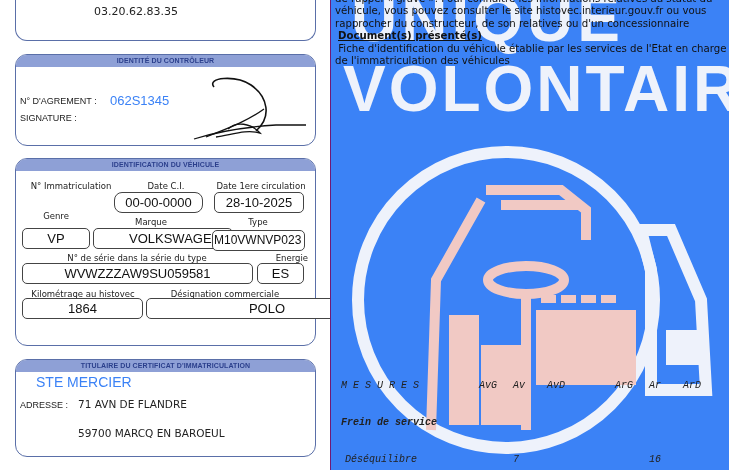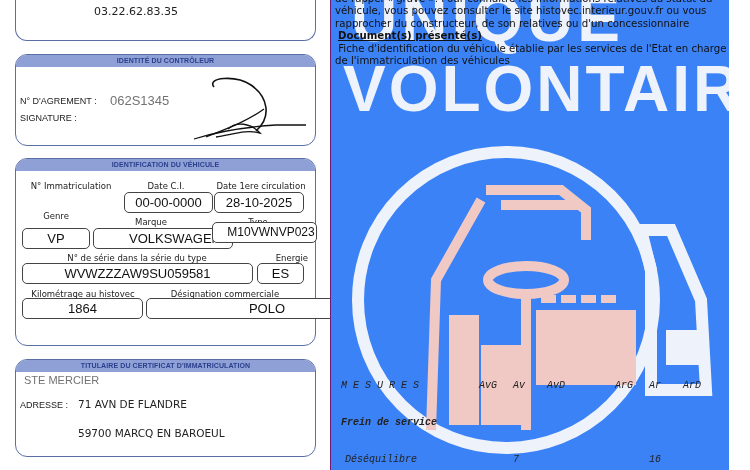--- a/index.html
+++ b/index.html
@@ -3,41 +3,41 @@
 <meta charset="utf-8">
 <style>
   html, body { margin:0; padding:0; }
   body { width:750px; height:470px; overflow:hidden; background:#ffffff; position:relative; font-family:"DejaVu Sans", sans-serif; color:#111; }
   .left { position:absolute; left:0; top:0; width:328px; height:470px; background:#fff; }
   .box { position:absolute; left:15px; width:299px; border:1px solid #5a6fa8; border-radius:12px; background:#fff; }
   .box-head { height:12px; background:#8ea0d6; border-radius:11px 11px 0 0; color:#2b3f8c; font-family:"Liberation Sans", sans-serif; font-size:7px; font-weight:bold; text-align:center; line-height:12px; letter-spacing:0.1px; }
   .phone { position:absolute; left:78px; top:3px; font-size:11px; color:#222; }
   .box-top { top:-14px; height:54px; border-top:none; border-radius:0 0 12px 12px; }
   .lbl { position:absolute; font-family:"Liberation Sans", sans-serif; font-size:9px; color:#222; }
-  .val { position:absolute; font-family:"Liberation Sans", sans-serif; font-size:13px; color:#737373; }
+  .val { position:absolute; font-family:"Liberation Sans", sans-serif; font-size:13px; color:#3b82f6; }
   .fld-lbl { position:absolute; font-size:8.5px; color:#222; text-align:center; white-space:nowrap; }
   .fld { position:absolute; height:19px; border:1px solid #444; border-radius:5px; font-family:"Liberation Sans", sans-serif; font-size:13px; line-height:19px; text-align:center; color:#111; background:#fff; overflow:hidden; white-space:nowrap; }
   .right { position:absolute; left:330px; top:0; width:398px; height:470px; background:#3b82f6; border-left:1px solid #701a75; border-right:1px solid #5a6fa8; overflow:hidden; }
   .wm { position:absolute; font-family:"Liberation Sans", sans-serif; font-weight:bold; color:#eef2fb; letter-spacing:4px; }
   .rtext { position:absolute; left:4px; top:-7px; width:392px; font-size:10.2px; line-height:12.4px; color:#111; }
   .rtext .hd { font-weight:bold; text-decoration:underline; }
   .mes { position:absolute; left:10px; top:356px; font-family:"Liberation Mono", monospace; font-size:10px; line-height:12.2px; color:#222; white-space:pre; }
   .mes .row { position:relative; height:12.2px;font-style:italic; }
   .mes span { position:absolute; top:0; }
   .mes .b { font-weight:bold; }
   .far { position:absolute; left:729px; top:0; width:21px; height:470px; background:#fff; }
 </style>
 </head>
 <body>
 
 <div class="left">
 
   <div class="box box-top">
 
-    <div class="phone" style="top:19px;">03.22.62.83.35</div>
+    <div class="phone" style="top:19px;">03.20.62.83.35</div>
   </div>
 
   <div class="box" style="top:54px;height:90px;">
     <div class="box-head">IDENTITÉ DU CONTRÔLEUR</div>
     <div class="lbl" style="left:4px;top:41px;">N° D'AGREMENT :</div>
     <div class="val" style="left:94px;top:38px;">062S1345</div>
     <div class="lbl" style="left:4px;top:58px;">SIGNATURE :</div>
     <svg style="position:absolute;left:160px;top:22px;" width="140" height="64" viewBox="0 0 140 64">
       <path d="M38 10 C 30 0, 60 -2, 75 8 C 92 20, 96 40, 80 54" fill="none" stroke="#111" stroke-width="1.6"></path>
       <path d="M18 62 C 40 55, 70 50, 100 48 L 130 48" fill="none" stroke="#111" stroke-width="1.3"></path>
@@ -45,44 +45,44 @@
       <path d="M52 52 C 60 44, 75 46, 84 56 C 70 52, 55 58, 40 60" fill="none" stroke="#111" stroke-width="1.3"></path>
     </svg>
   </div>
 
   <div class="box" style="top:158px;height:186px;">
     <div class="box-head">IDENTIFICATION DU VÉHICULE</div>
 
     <div class="fld-lbl" style="left:6px;top:22px;width:98px;">N° Immatriculation</div>
     <div class="fld-lbl" style="left:106px;top:22px;width:88px;">Date C.I.</div>
     <div class="fld-lbl" style="left:197px;top:22px;width:96px;">Date 1ere circulation</div>
-    <div class="fld" style="left:108px;top:33px;width:87px;">00-00-0000</div>
+    <div class="fld" style="left:98px;top:33px;width:87px;border-radius:8px;">00-00-0000</div>
     <div class="fld" style="left:198px;top:33px;width:88px;">28-10-2025</div>
 
     <div class="fld-lbl" style="left:6px;top:52px;width:68px;">Genre</div>
     <div class="fld-lbl" style="left:77px;top:58px;width:116px;">Marque</div>
     <div class="fld-lbl" style="left:196px;top:58px;width:92px;">Type</div>
     <div class="fld" style="left:6px;top:69px;width:66px;">VP</div>
     <div class="fld" style="left:77px;top:69px;width:114px;padding-left:24px;">VOLKSWAGEN</div>
-    <div class="fld" style="left:196px;top:63px;width:90px;font-size:12px;text-align:center;padding-left:13px;">M10VWNVP023</div>
+    <div class="fld" style="left:196px;top:71px;width:90px;font-size:12px;text-align:left;padding-left:1px;">M10VWNVP023</div>
 
     <div class="fld-lbl" style="left:6px;top:94px;width:230px;">N° de série dans la série du type</div>
     <div class="fld-lbl" style="left:240px;top:94px;width:52px;text-align:right;">Energie</div>
     <div class="fld" style="left:6px;top:104px;width:229px;">WVWZZZAW9SU059581</div>
     <div class="fld" style="left:241px;top:104px;width:45px;">ES</div>
 
     <div class="fld-lbl" style="left:6px;top:130px;width:122px;">Kilométrage au histovec</div>
     <div class="fld-lbl" style="left:130px;top:130px;width:158px;">Désignation commerciale</div>
     <div class="fld" style="left:6px;top:139px;width:119px;">1864</div>
     <div class="fld" style="left:130px;top:139px;width:156px;padding-left:42px;">POLO</div>
   </div>
 
   <div class="box" style="top:359px;height:96px;">
     <div class="box-head">TITULAIRE DU CERTIFICAT D'IMMATRICULATION</div>
-    <div class="val" style="left:8px;top:14px;font-size:11px;">STE MERCIER</div>
+    <div class="val" style="left:20px;top:14px;font-size:14px;">STE MERCIER</div>
     <div class="lbl" style="left:4px;top:40px;">ADRESSE :</div>
     <div style="position:absolute;left:62px;top:38px;font-size:10.5px;color:#222;">71 AVN DE FLANDRE</div>
     <div style="position:absolute;left:62px;top:67px;font-size:10.5px;color:#222;">59700 MARCQ EN BAROEUL</div>
   </div>
 </div>
 
 <div class="right">
   <div class="wm" style="left:20px;top:-18px;font-size:64px;">UNIQUE</div>
   <div class="wm" style="left:12px;top:52px;font-size:64px;letter-spacing:3px;">VOLONTAIRE</div>
 

